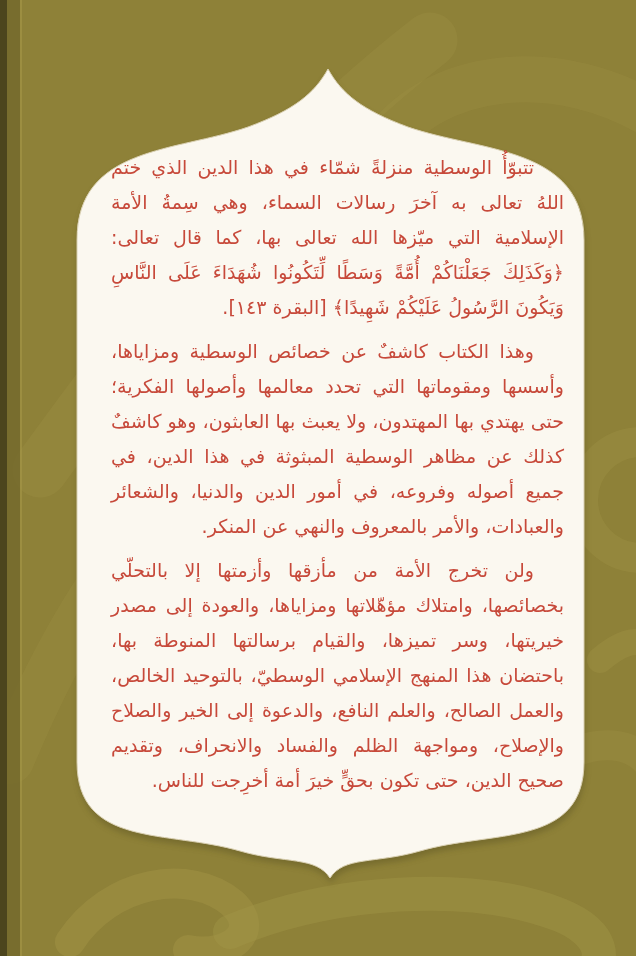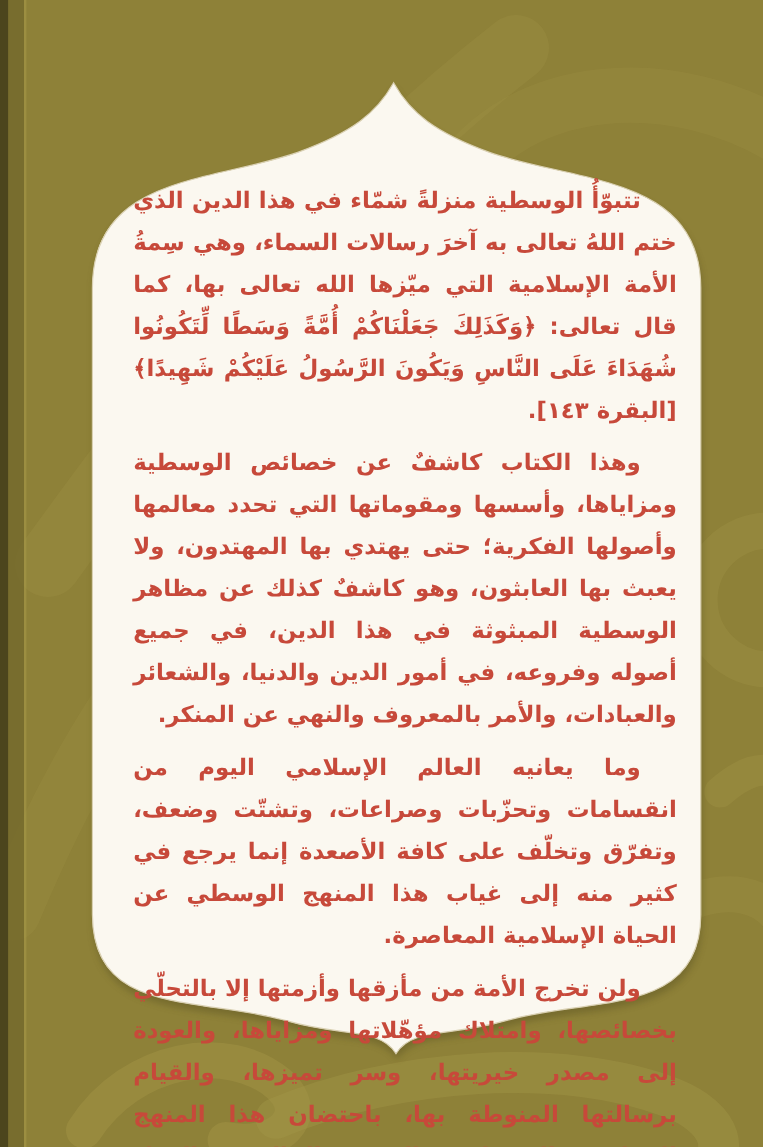--- a/index.html
+++ b/index.html
@@ -17,21 +17,20 @@
     direction:rtl;
     text-align:justify;
     color:#c7493a;
     font-size:19px;
     line-height:35px;
     font-weight:normal;
   }
   .blurb p{
     margin:0 0 9px 18px;
     text-indent:30px;
-    font-weight:bold;
   }
 </style>
 </head>
 <body>
 
 <div class="page">
 
   <svg class="art" viewBox="0 0 636 956">
     <defs>
       <filter id="soft" x="-20%" y="-20%" width="140%" height="140%">
@@ -79,17 +78,16 @@
              C 316 856, 285 864, 240 851
              C 168 830, 77 848, 77 762
              L 77 240
              C 77 146, 176 152, 248 127
              C 294 110, 314 94, 328 69 Z" fill="#fbf8f0" stroke="#d9d0b2" stroke-width="1"></path>
   </svg>
 
   <div class="blurb">
     <p>تتبوّأُ الوسطية منزلةً شمّاء في هذا الدين الذي ختم اللهُ تعالى به آخرَ رسالات السماء، وهي سِمةُ الأمة الإسلامية التي ميّزها الله تعالى بها، كما قال تعالى: ﴿وَكَذَلِكَ جَعَلْنَاكُمْ أُمَّةً وَسَطًا لِّتَكُونُوا شُهَدَاءَ عَلَى النَّاسِ وَيَكُونَ الرَّسُولُ عَلَيْكُمْ شَهِيدًا﴾ [البقرة ١٤٣].</p>
     <p>وهذا الكتاب كاشفٌ عن خصائص الوسطية ومزاياها، وأسسها ومقوماتها التي تحدد معالمها وأصولها الفكرية؛ حتى يهتدي بها المهتدون، ولا يعبث بها العابثون، وهو كاشفٌ كذلك عن مظاهر الوسطية المبثوثة في هذا الدين، في جميع أصوله وفروعه، في أمور الدين والدنيا، والشعائر والعبادات، والأمر بالمعروف والنهي عن المنكر.</p>
-    <p>وما يعانيه العالم الإسلامي اليوم من انقسامات وتحزّبات وصراعات، وتشتّت وضعف، وتفرّق وتخلّف على كافة الأصعدة إنما يرجع في كثير منه إلى غياب هذا المنهج الوسطي عن الحياة الإسلامية المعاصرة.</p>
     <p>ولن تخرج الأمة من مأزقها وأزمتها إلا بالتحلّي بخصائصها، وامتلاك مؤهّلاتها ومزاياها، والعودة إلى مصدر خيريتها، وسر تميزها، والقيام برسالتها المنوطة بها، باحتضان هذا المنهج الإسلامي الوسطيّ، بالتوحيد الخالص، والعمل الصالح، والعلم النافع، والدعوة إلى الخير والصلاح والإصلاح، ومواجهة الظلم والفساد والانحراف، وتقديم صحيح الدين، حتى تكون بحقٍّ خيرَ أمة أخرِجت للناس.</p>
   </div>
 
 </div>
 
 </body></html>

